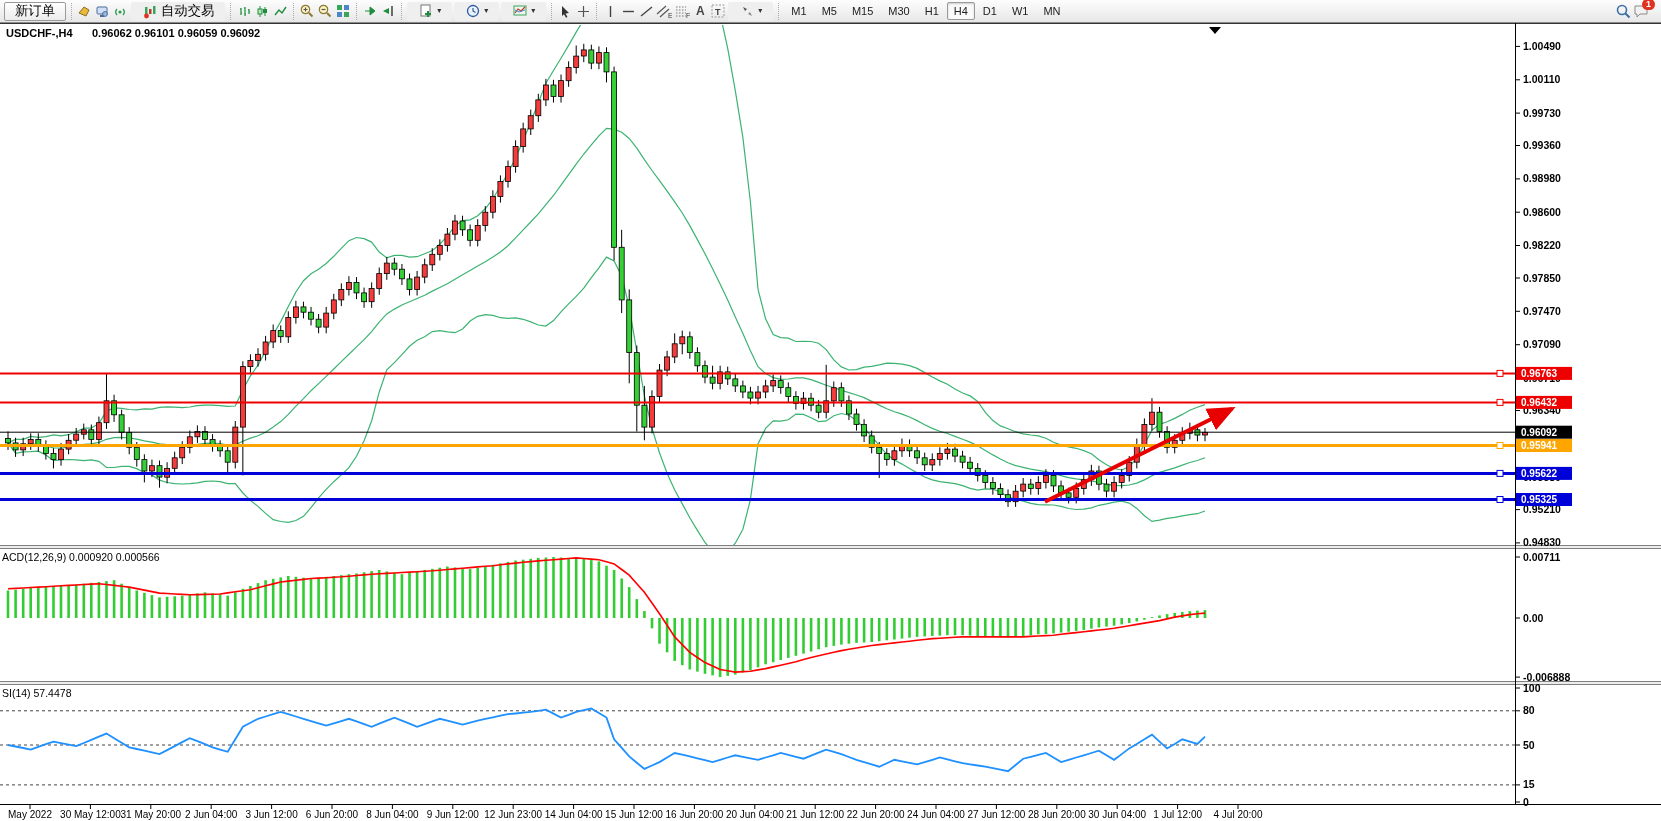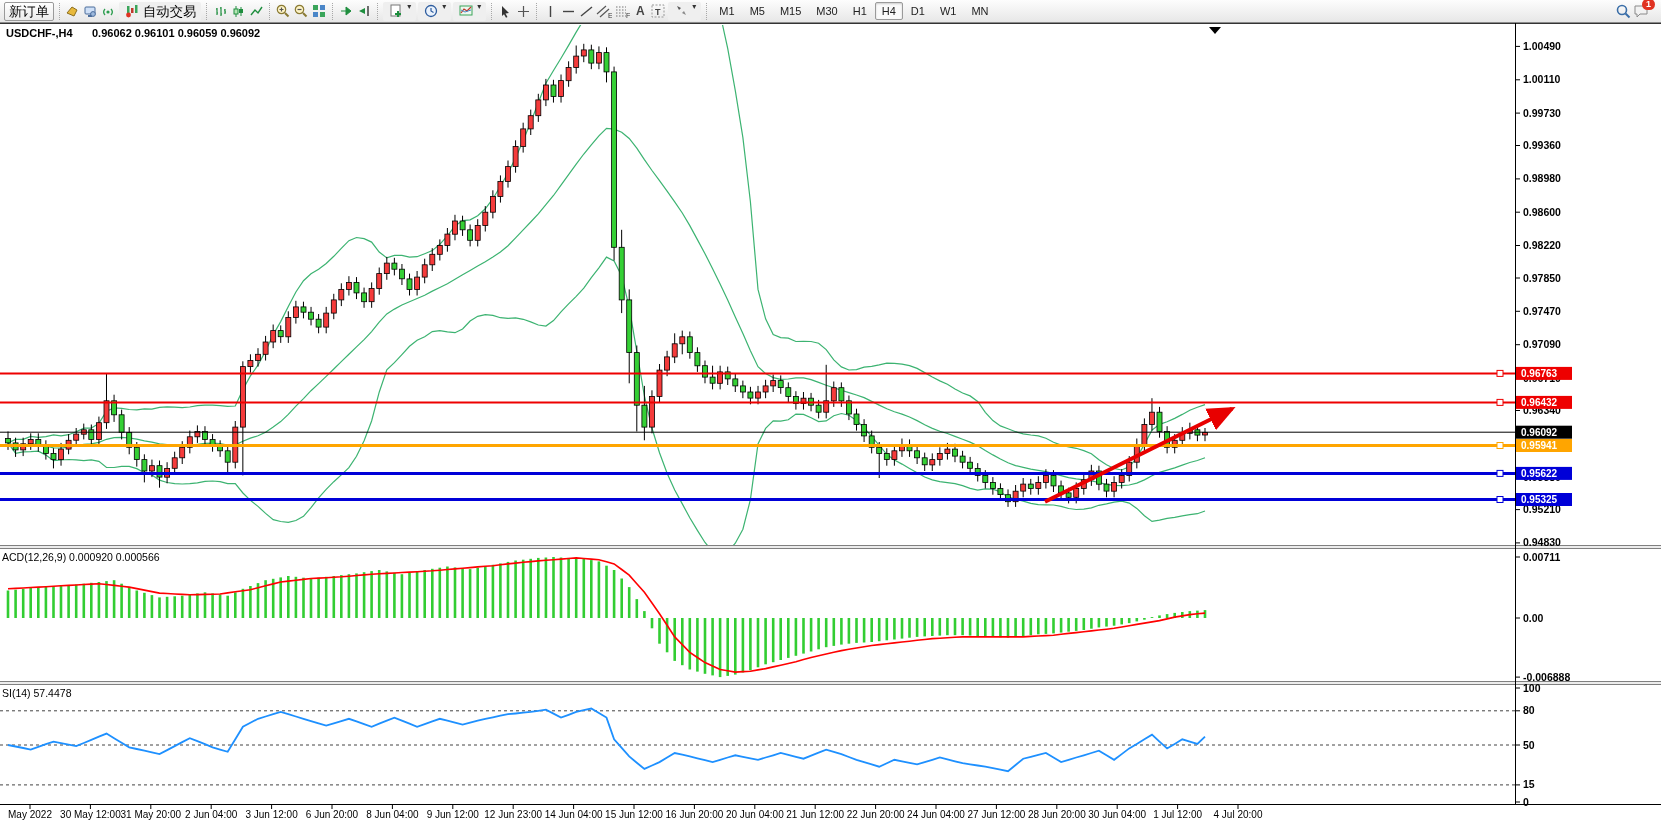--- a/index.html
+++ b/index.html
@@ -2,21 +2,21 @@
 <html><head>
 <meta charset="utf-8">
 <style>
   html,body{margin:0;padding:0;background:#fff;}
   .app{position:relative;width:1661px;height:821px;background:#fff;overflow:hidden;
        font-family:"Liberation Sans","DejaVu Sans",sans-serif;}
   
   .toolbar{position:absolute;left:0;top:0;width:1661px;height:23px;box-sizing:border-box;
     background:linear-gradient(#fdfdfd,#e7e7e7);border-bottom:1px solid #8a8a8a;
     display:flex;align-items:center;padding:0 4px;gap:2px;font-size:12px;color:#222;}
-  .tb-btn{height:19px;display:flex;gap:3px;padding:0 4px;border:1px solid transparent;
+  .tb-btn{height:19px;display:flex;align-items:center;gap:3px;padding:0 10px;border:1px solid transparent;
     border-radius:2px;cursor:default;white-space:nowrap;}
   .tb-btn.bordered{border:1px solid #9a9a9a;background:linear-gradient(#ffffff,#ececec);}
   .sep{width:0;height:17px;border-left:1px dotted #a8a8a8;margin:0 3px;}
   .icon{width:16px;height:16px;display:inline-flex;align-items:center;justify-content:center;}
   .caret{font-size:8px;color:#333;line-height:1;}
   .tf{padding:2px 6px;font-size:11px;color:#222;border:1px solid transparent;border-radius:2px;}
   .tf.active{border:1px solid #9a9a9a;background:#fafafa;box-shadow:inset 0 1px 2px rgba(0,0,0,.18);}
   .spacer{flex:1;}
   .chat-wrap{position:relative;}
   .badge{position:absolute;top:-4px;right:-6px;background:#e03222;color:#fff;border-radius:8px;

